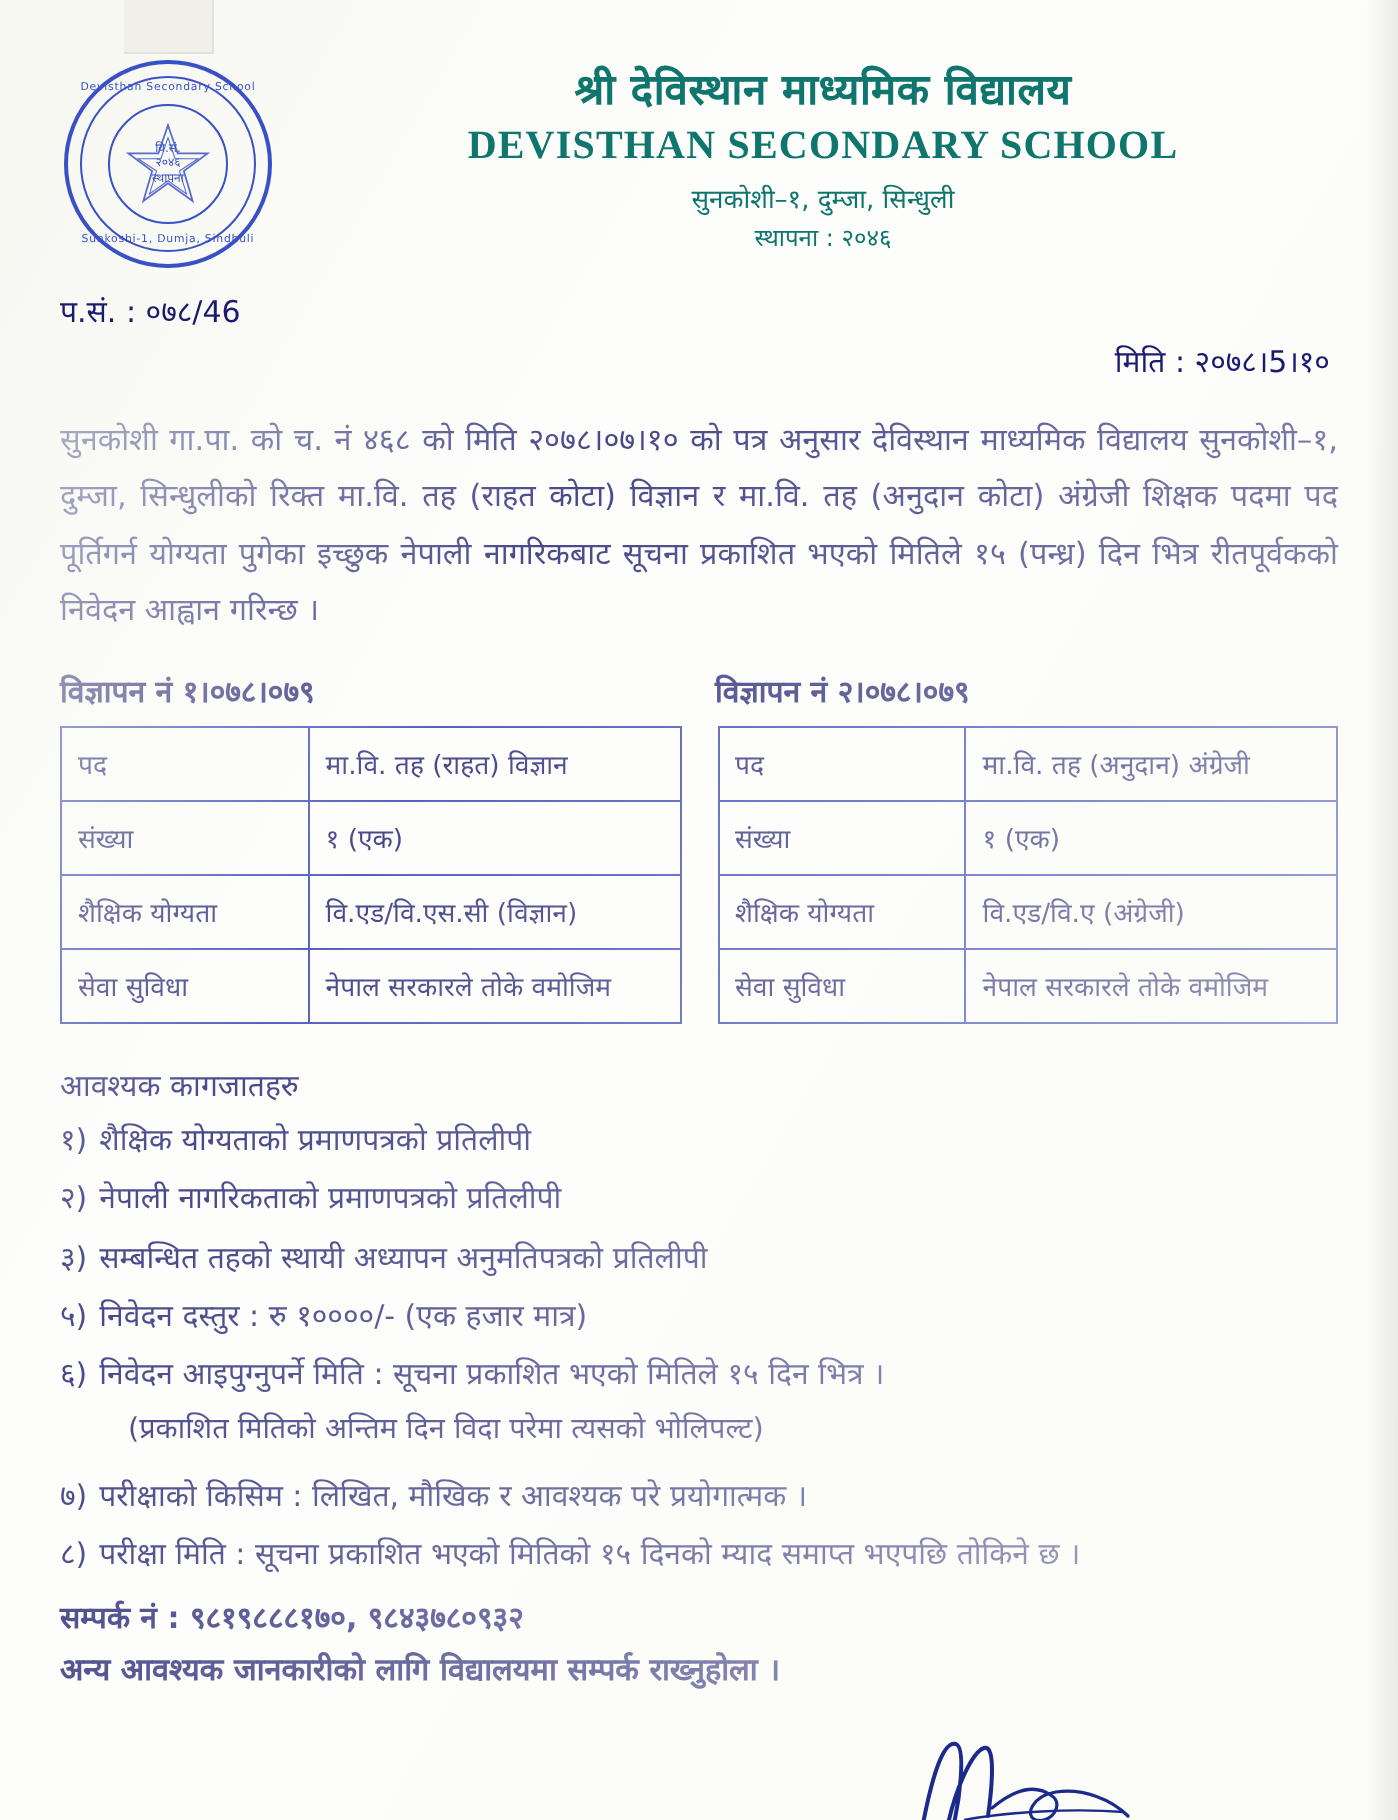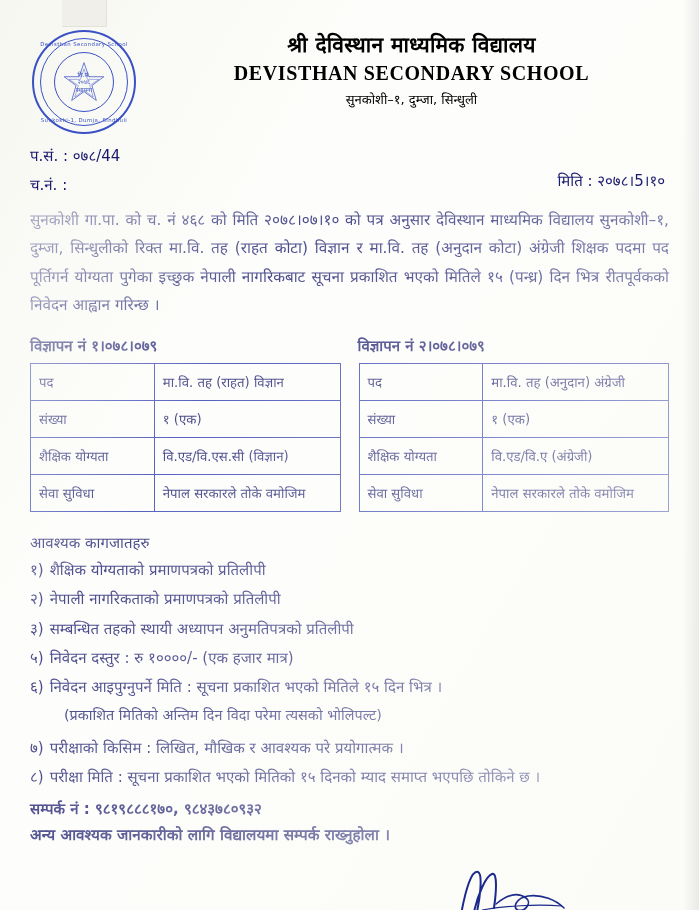--- a/index.html
+++ b/index.html
@@ -98,21 +98,21 @@
     transform: translate(-50%,-50%);
     width: 44px; height: 44px;
     opacity: 0.85;
   }
   .title-block {
     position: absolute;
     left: 148px;
     top: 32px;
     right: 24px;
     text-align: center;
-    color: #000000;
+    color: #0f766e;
   }
   .title-np {
     font-size: 21px;
     font-weight: bold;
     letter-spacing: 0.3px;
     line-height: 1.25;
   }
   .title-en {
     font-size: 20px;
     font-weight: bold;
@@ -277,28 +277,28 @@
         <span>वि.सं.</span>
         <span>२०४६</span>
         <span>स्थापना</span>
       </div>
     </div>
 
     <div class="title-block">
       <div class="title-np">श्री देविस्थान माध्यमिक विद्यालय</div>
       <div class="title-en">DEVISTHAN SECONDARY SCHOOL</div>
       <div class="subtitle-np">सुनकोशी–१, दुम्जा, सिन्धुली</div>
+      <div class="estd-np">स्थापना : २०४६</div>
     </div>
 
   </div>
 
   <div class="refs">
     <div class="ref-left">
-      <div>प.सं. : ०७८/44</div>
-      <div>च.नं. :</div>
+      <div>प.सं. : ०७८/46</div>
     </div>
     <div class="ref-right">मिति : २०७८।5।१०</div>
   </div>
 
   <div class="body-para">सुनकोशी गा.पा. को च. नं ४६८ को मिति २०७८।०७।१० को  पत्र अनुसार देविस्थान माध्यमिक विद्यालय सुनकोशी–१, दुम्जा, सिन्धुलीको रिक्त मा.वि. तह (राहत कोटा) विज्ञान  र  मा.वि. तह (अनुदान कोटा) अंग्रेजी शिक्षक पदमा पद पूर्तिगर्न योग्यता पुगेका इच्छुक नेपाली नागरिकबाट सूचना प्रकाशित भएको मितिले १५ (पन्ध्र) दिन भित्र रीतपूर्वकको निवेदन आह्वान गरिन्छ ।</div>
 
   <div class="ad-heads">
     <div>विज्ञापन नं १।०७८।०७९</div>
     <div>विज्ञापन नं २।०७८।०७९</div>
   </div>

